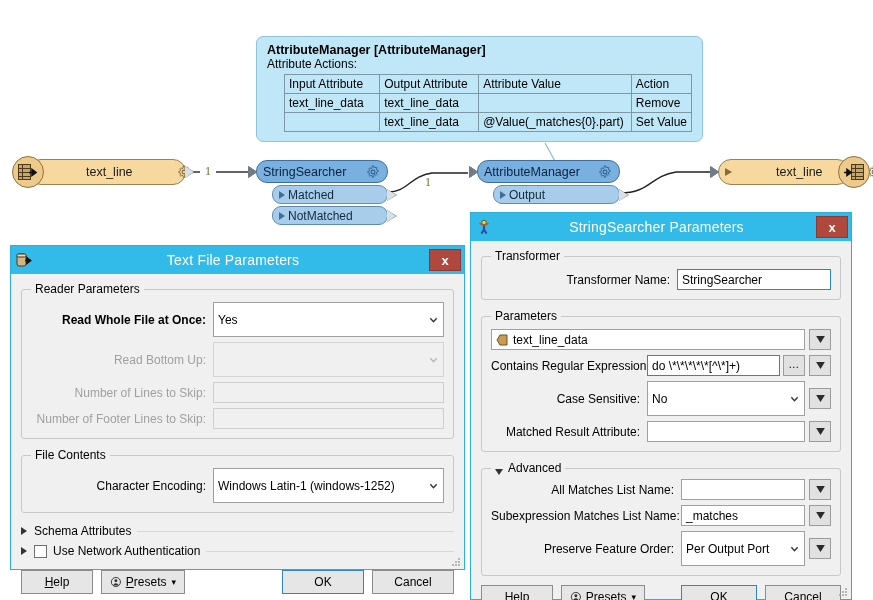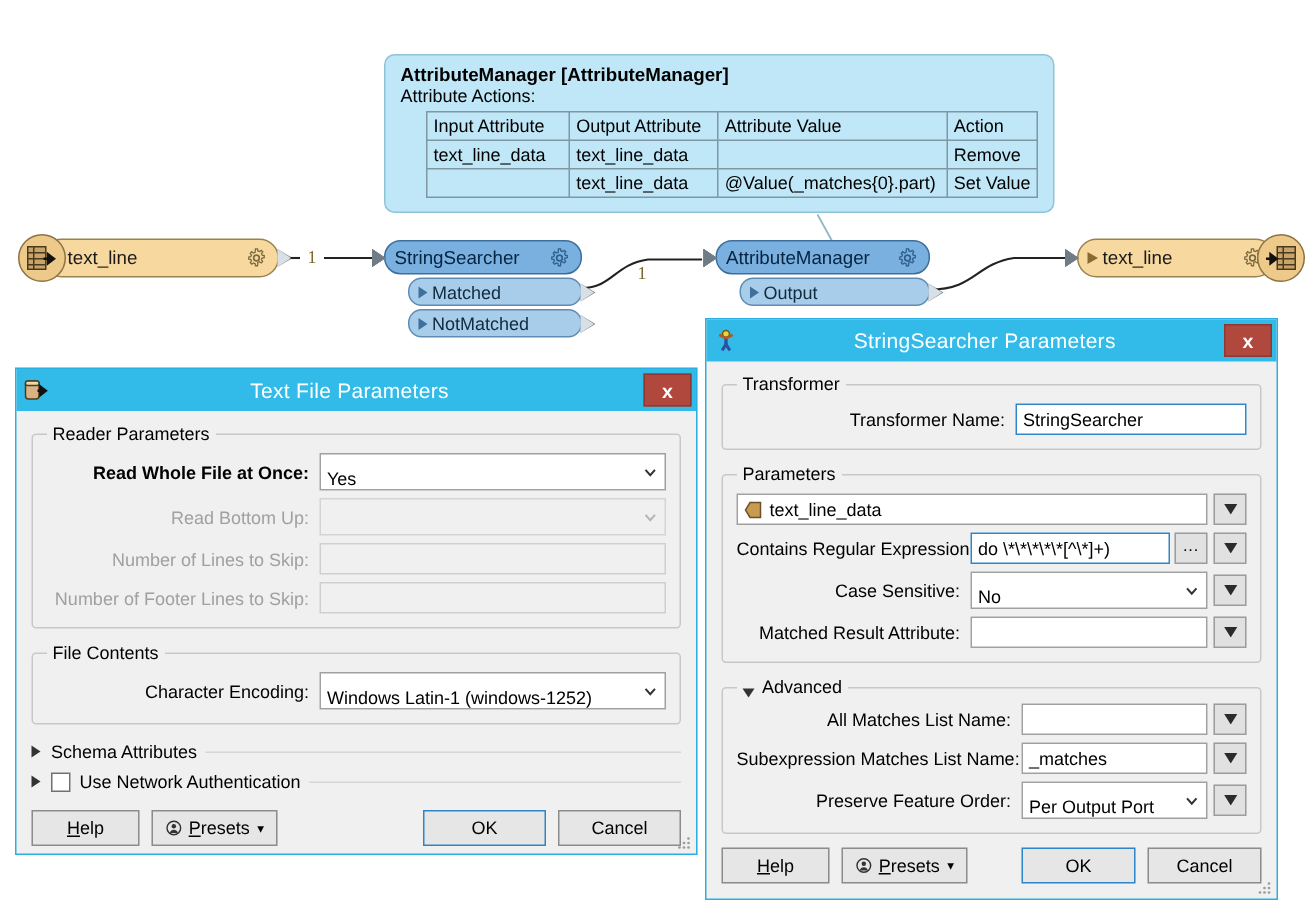--- a/index.html
+++ b/index.html
@@ -24,20 +24,21 @@
   }
 
   
   .ft-node {
     position:absolute; height:26px;
     background:#f7d9a0;
     border:1px solid #9a8250;
     border-radius:13px;
     display:flex; align-items:center;
     padding:0 4px;
+    gap:41px;
   }
   .ft-node .ft-label {
     font-size:12.5px; color:#1a1a1a; white-space:nowrap;
     margin-left:3px; flex:1;
   }
   .disc {
     position:absolute; width:32px; height:32px; border-radius:50%;
     background:#edc98a; border:1px solid #8d7342;
     display:flex; align-items:center; justify-content:center;
   }
@@ -158,23 +159,23 @@
 
   .inp {
     flex:1; height:21px; background:#fff;
     border:1px solid #a0a0a0; font-size:12px;
     display:flex; align-items:center; padding:0 4px;
     white-space:nowrap; overflow:hidden;
   }
   .inp.focus { border:1px solid #2e86c8; }
   .inp.dis { background:#f0f0f0; border:1px solid #cfcfcf; }
   .sel {
-    flex:1; height:25px; background:#fff;
+    flex:1; height:35px; background:#fff;
     border:1px solid #a0a0a0; font-size:12px;
-    display:flex; align-items:flex-end; padding:0 4px;
+    display:flex; align-items:center; padding:0 4px;
     position:relative;
   }
   .sel.dis { background:#f0f0f0; border:1px solid #d4d4d4; }
   .chev {
     position:absolute; right:5px; top:50%; transform:translateY(-50%);
     width:9px;height:9px;
   }
   .dropbtn {
     width:22px; height:21px; margin-left:4px;
     background:#e1e1e1; border:1px solid #9c9c9c;

